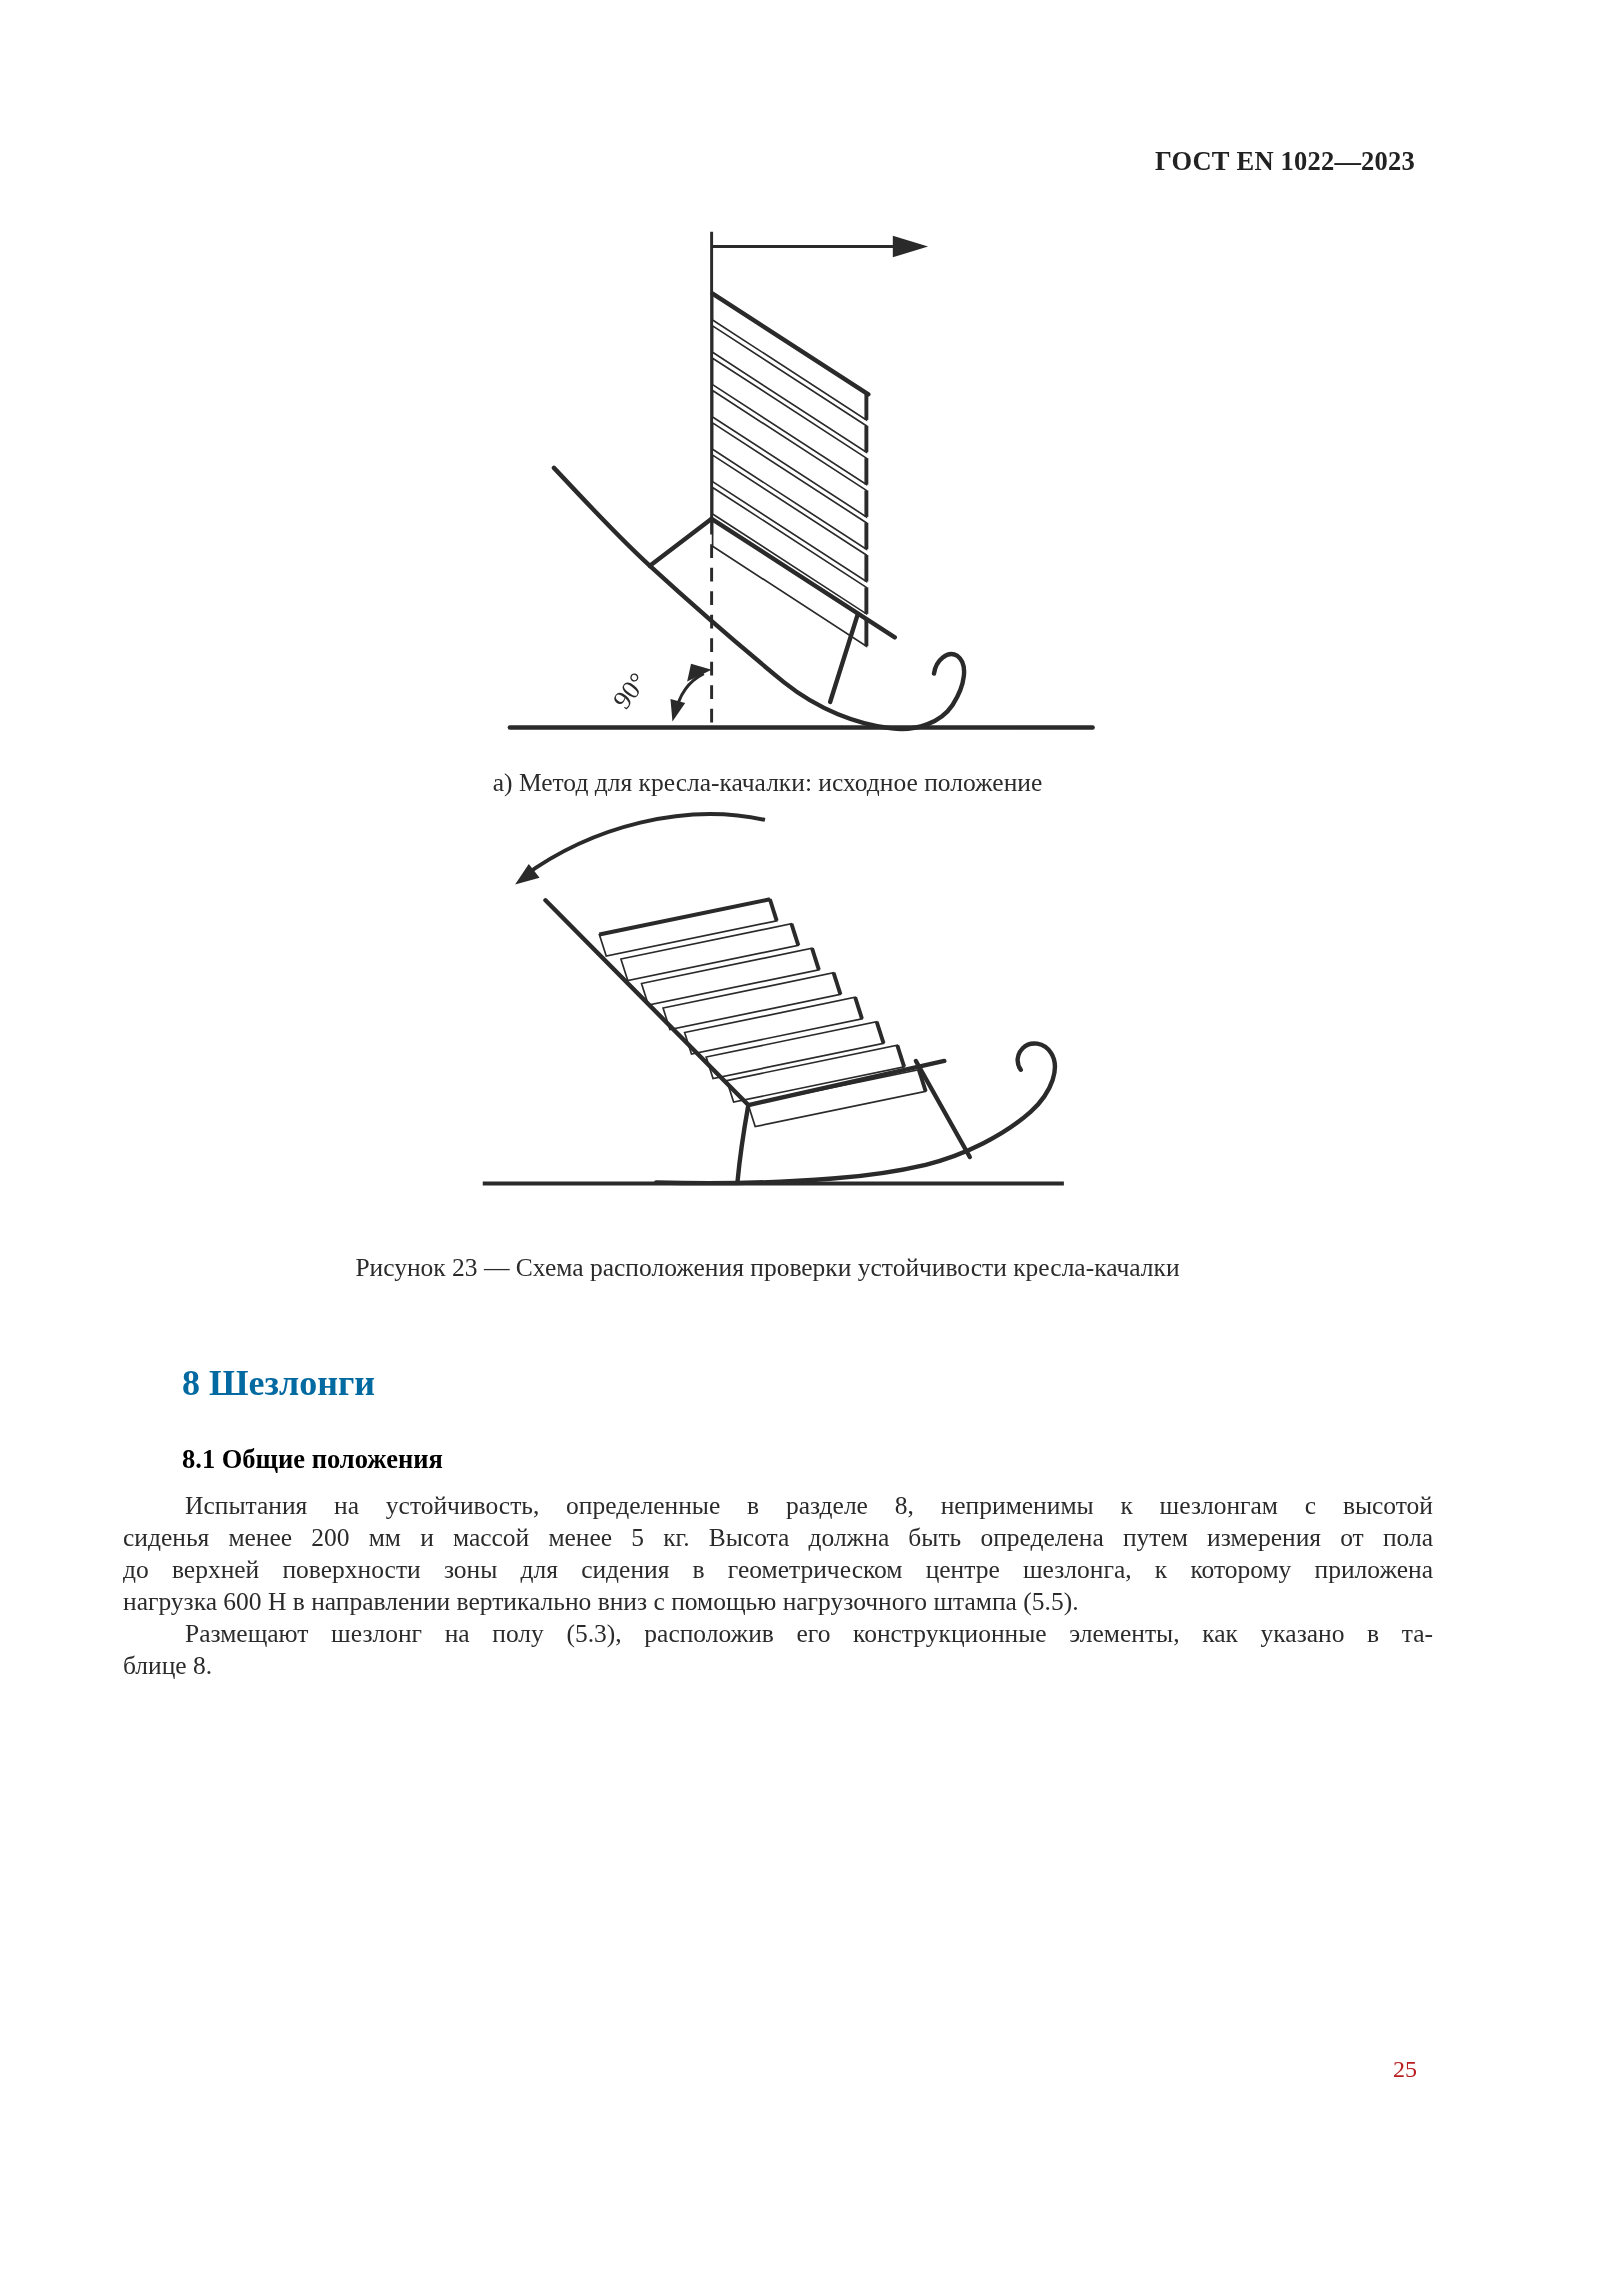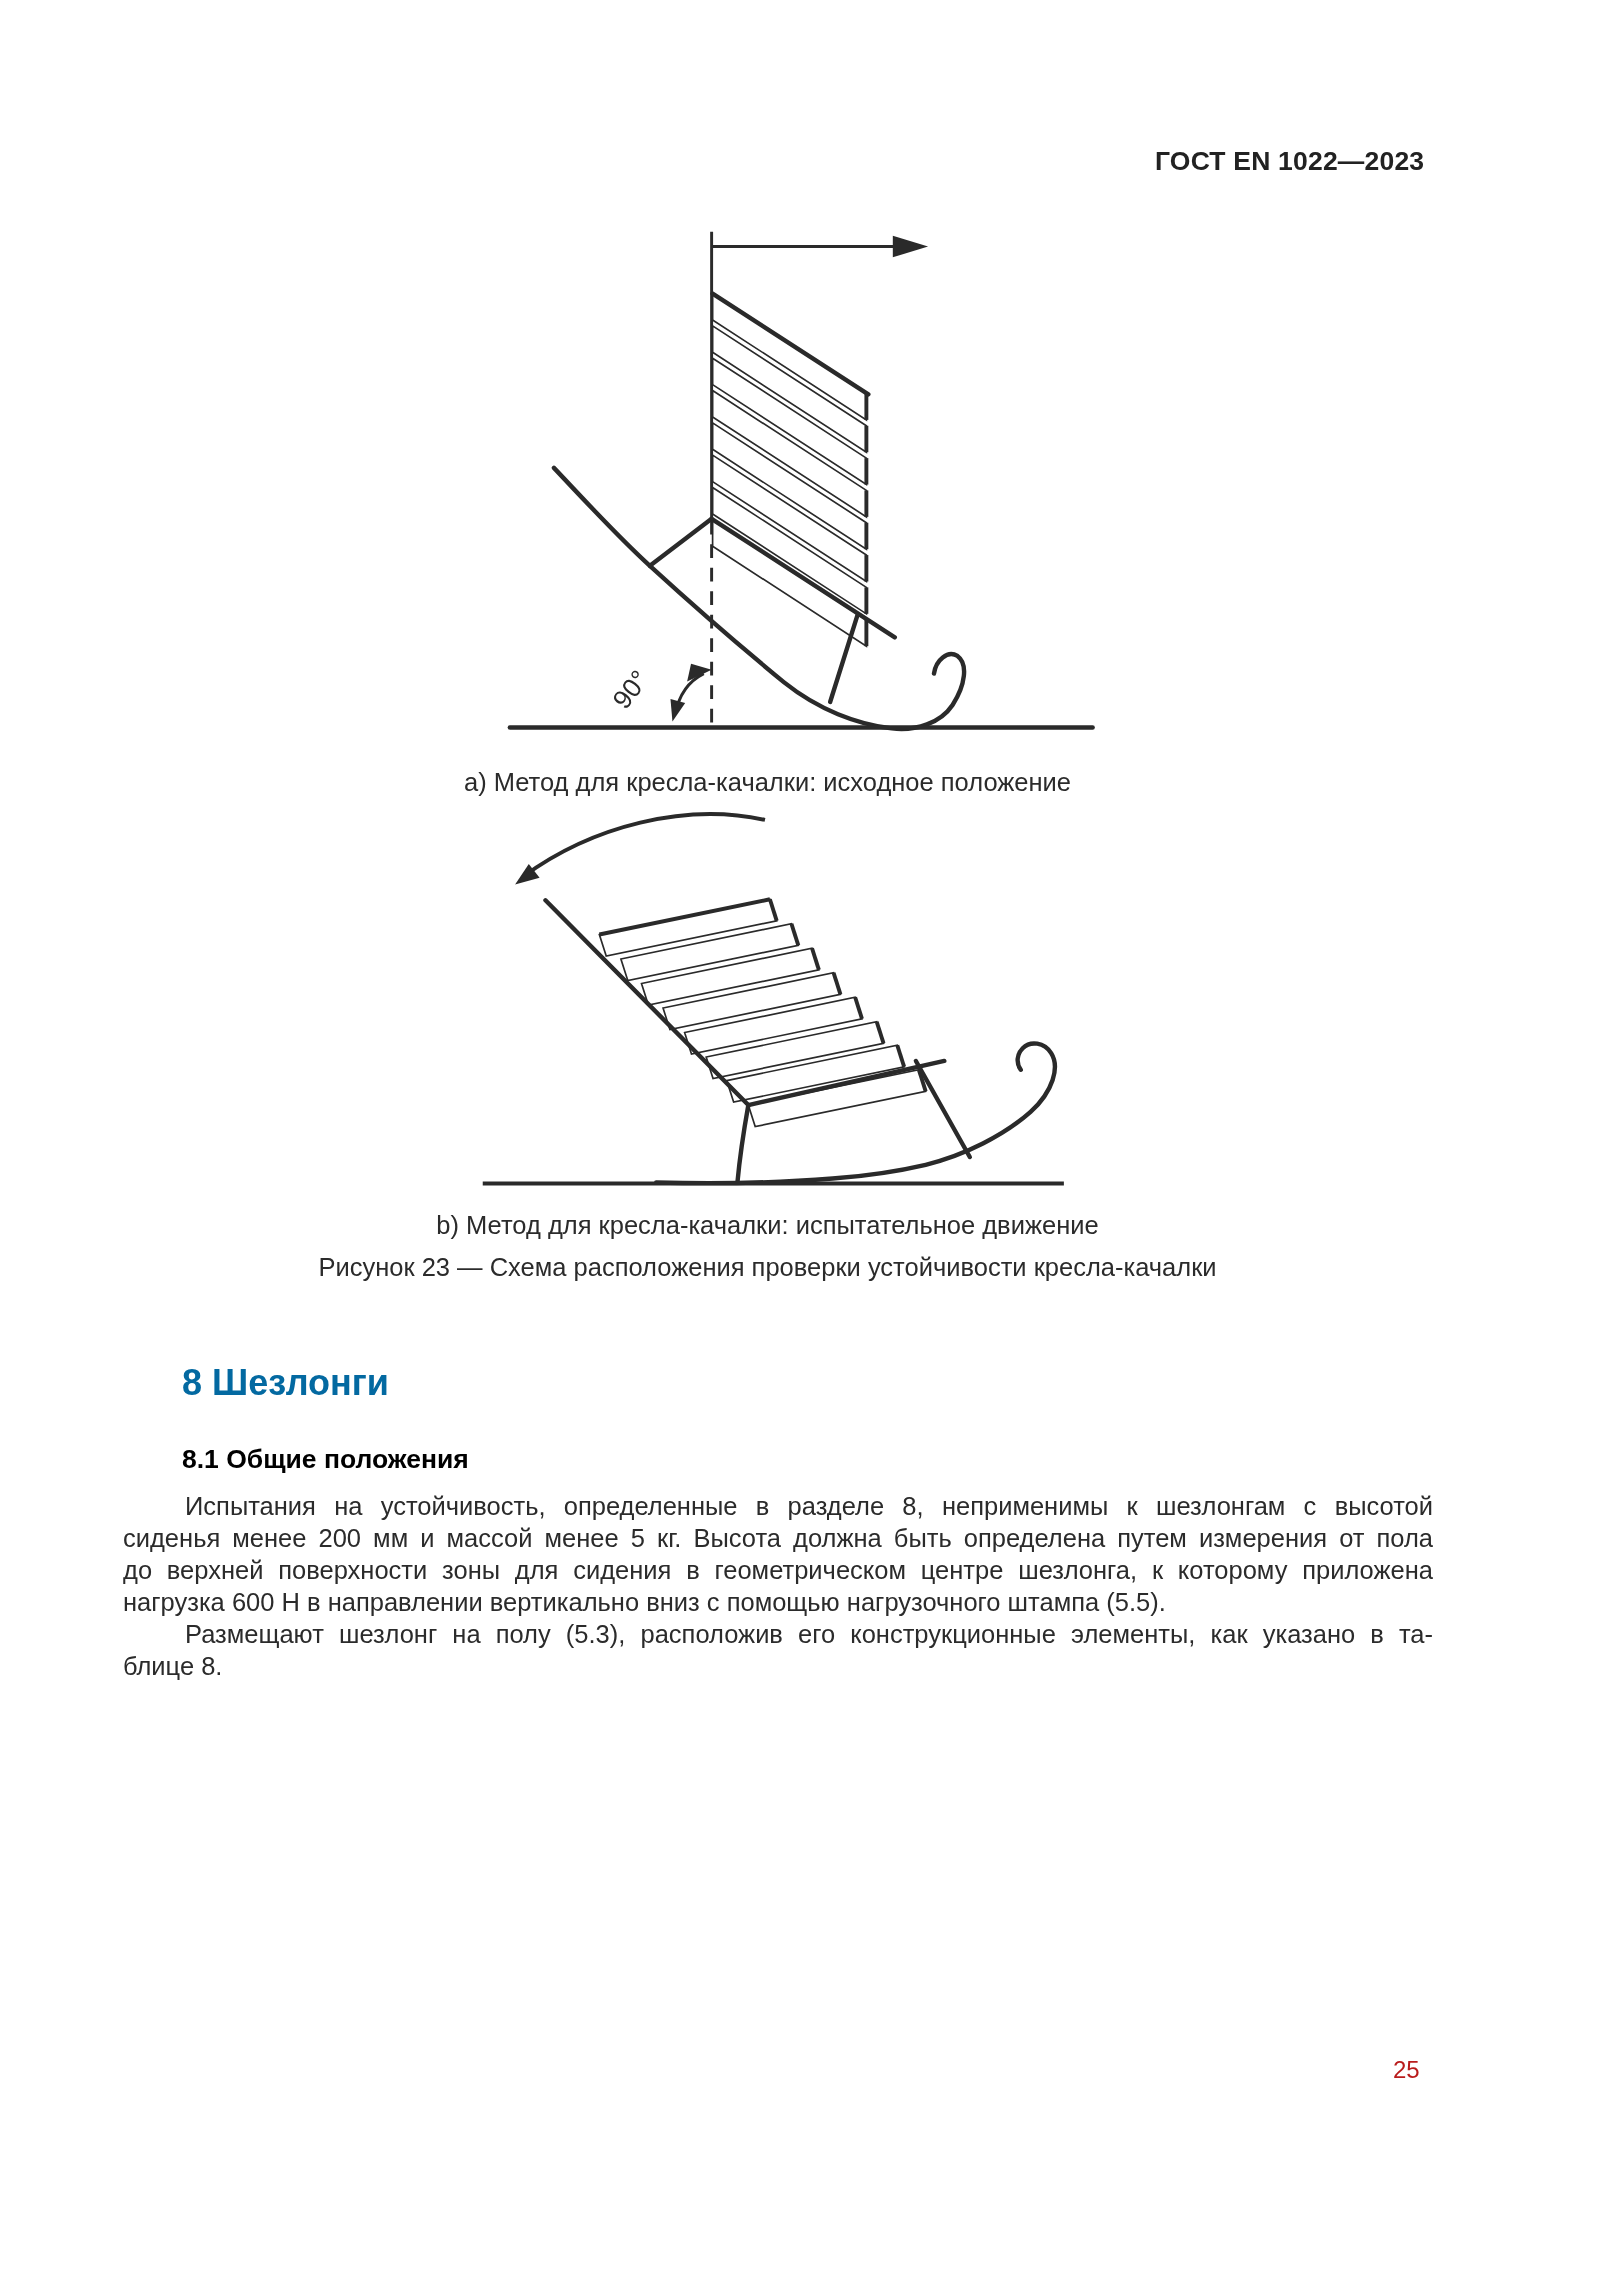--- a/index.html
+++ b/index.html
@@ -1,20 +1,20 @@
 <!DOCTYPE html>
 <html><head>
 <meta charset="utf-8">
 <style>
   html,body{margin:0;padding:0;background:#ffffff;}
   .page{
     position:relative;
     width:1621px;height:2293px;
     background:#ffffff;
-    font-family:Liberation Sans, sans-serif;
+    font-family:Liberation Serif, serif;
     color:#232323;
     overflow:hidden;
   }
   .doc-header{
     position:absolute;left:1155px;top:146px;
     font-size:26.5px;font-weight:bold;letter-spacing:0.2px;color:#222;
     white-space:nowrap;
   }
   .fig-svg{position:absolute;}
   .svg-a{left:446px;top:176px;}
@@ -133,21 +133,20 @@
       </g>
     </g>
     <line class="thick" x1="127" y1="98" x2="334" y2="307"></line>
     <line class="thick" x1="334" y1="307" x2="534" y2="262"></line>
     <path class="thick" d="M 334,307 C 329,335 325,363 323,385"></path>
     <line class="thick" x1="505" y1="262" x2="560" y2="360"></line>
     <path class="thick" d="M 240,386 C 320,388 370,386 420,382 C 460,379 485,375 515,368 C 555,358 595,338 622,314 C 645,293 652,268 643,254 C 636,243 622,241 614,249 C 608,255 607,264 612,271"></path>
     <line class="step" x1="63" y1="387" x2="656" y2="387"></line>
   </svg>
 
-  <div class="caption caption-b">b) Метод для кресла-качалки: испытательное движение</div>
   <div class="caption caption-fig">Рисунок 23 — Схема расположения проверки устойчивости кресла-качалки</div>
 
   <div class="h-section">8 Шезлонги</div>
   <div class="h-sub">8.1 Общие положения</div>
 
   <div class="bodytext">
     <div class="jline first">Испытания на устойчивость, определенные в разделе 8, неприменимы к шезлонгам с высотой</div>
     <div class="jline">сиденья менее 200 мм и массой менее 5 кг. Высота должна быть определена путем измерения от пола</div>
     <div class="jline">до верхней поверхности зоны для сидения в геометрическом центре шезлонга, к которому приложена</div>
     <div class="jline last">нагрузка 600 Н в направлении вертикально вниз с помощью нагрузочного штампа (5.5).</div>

